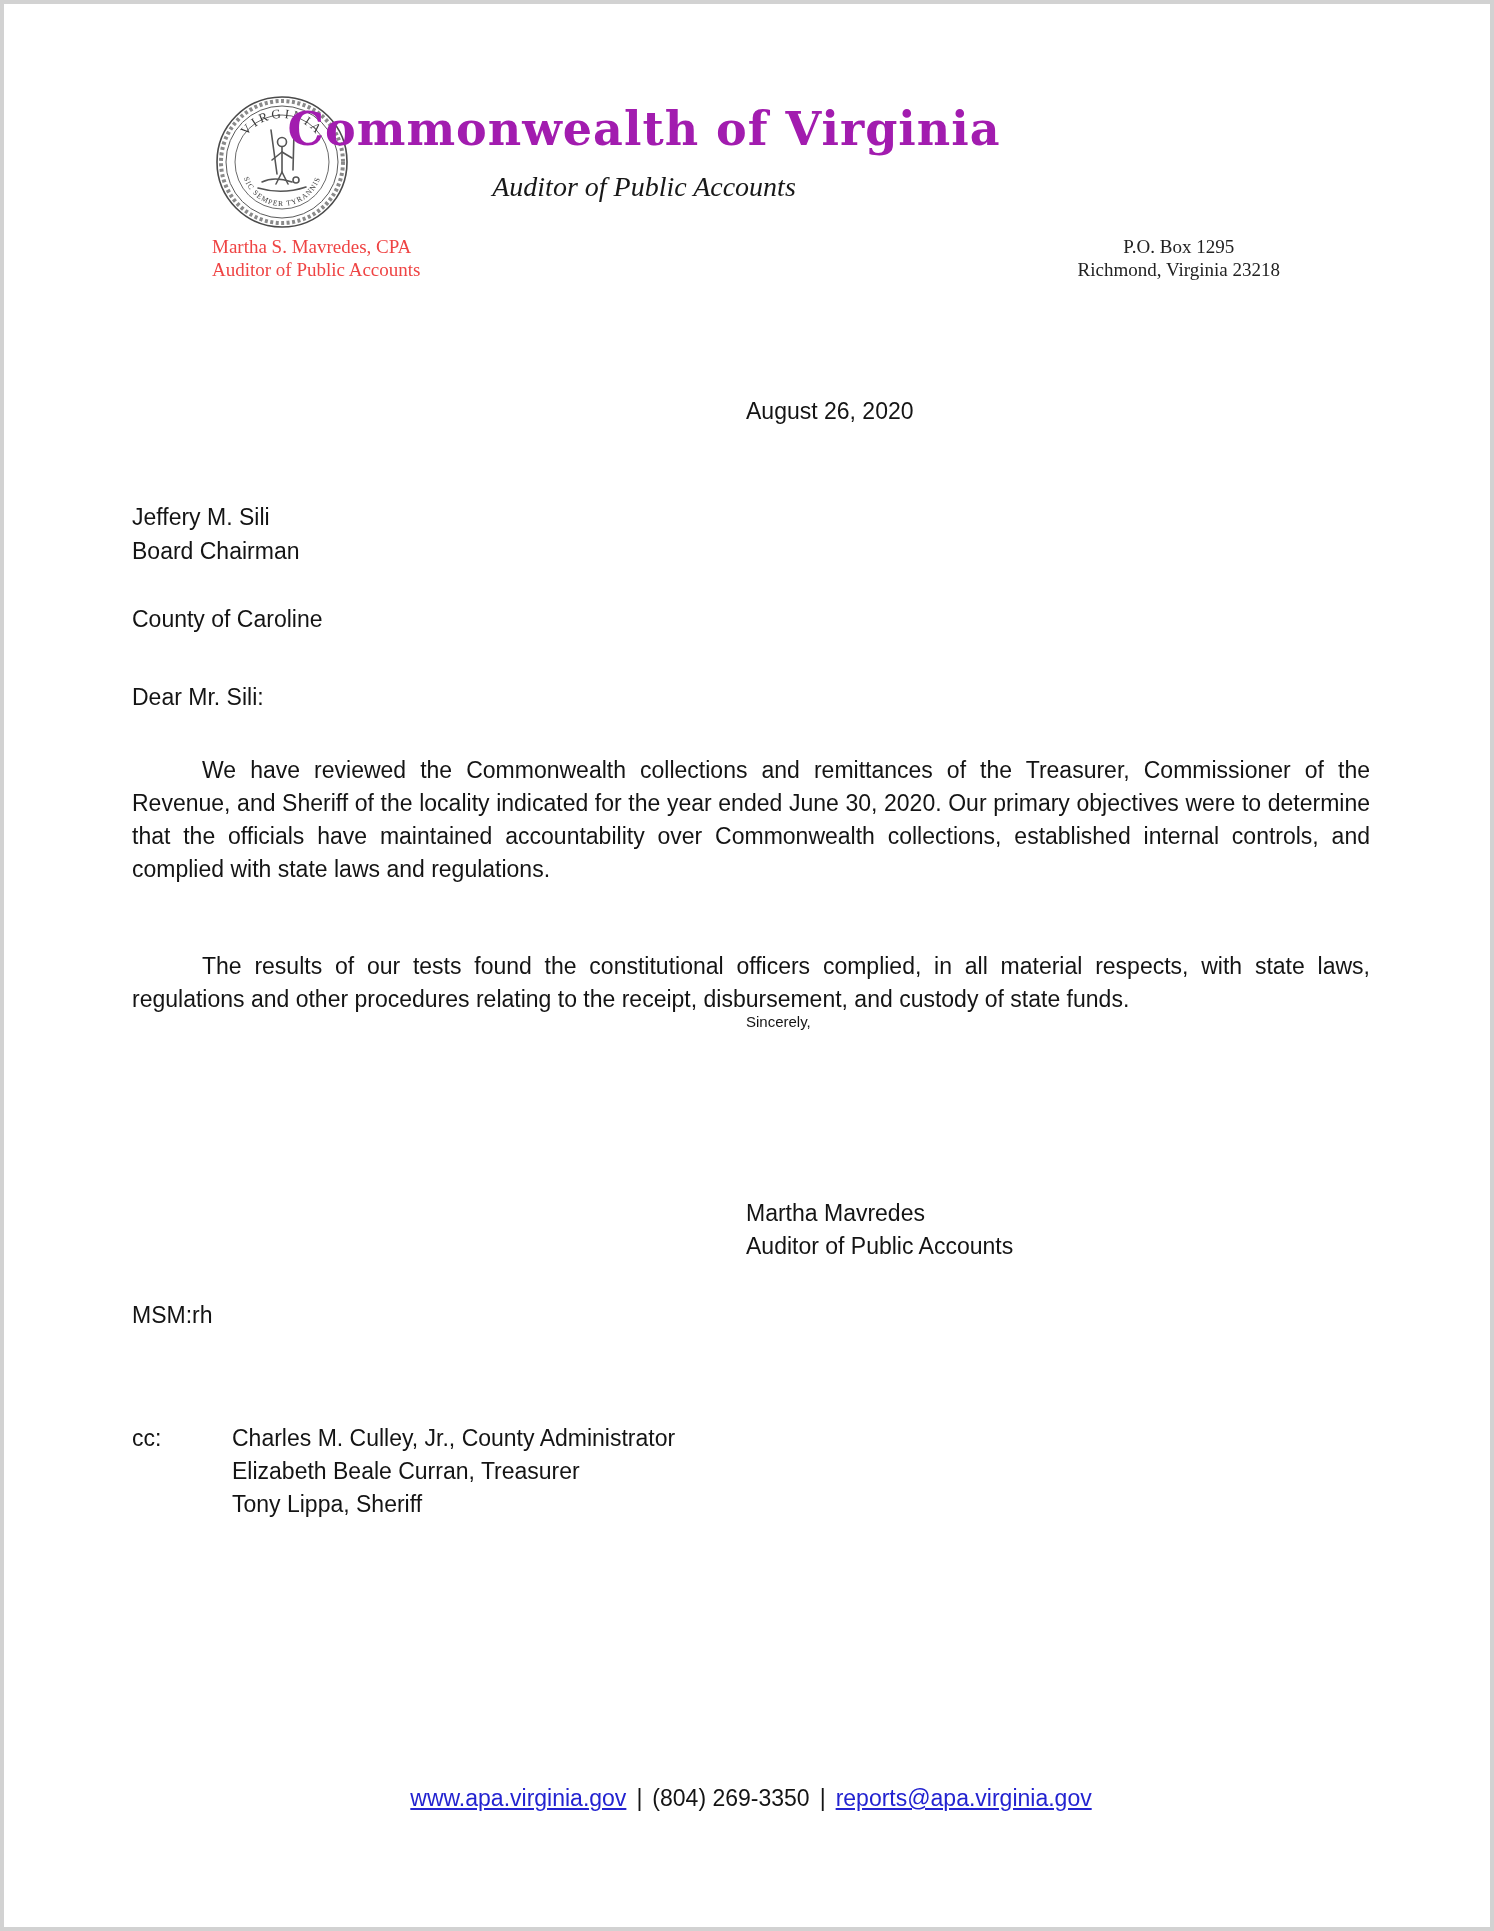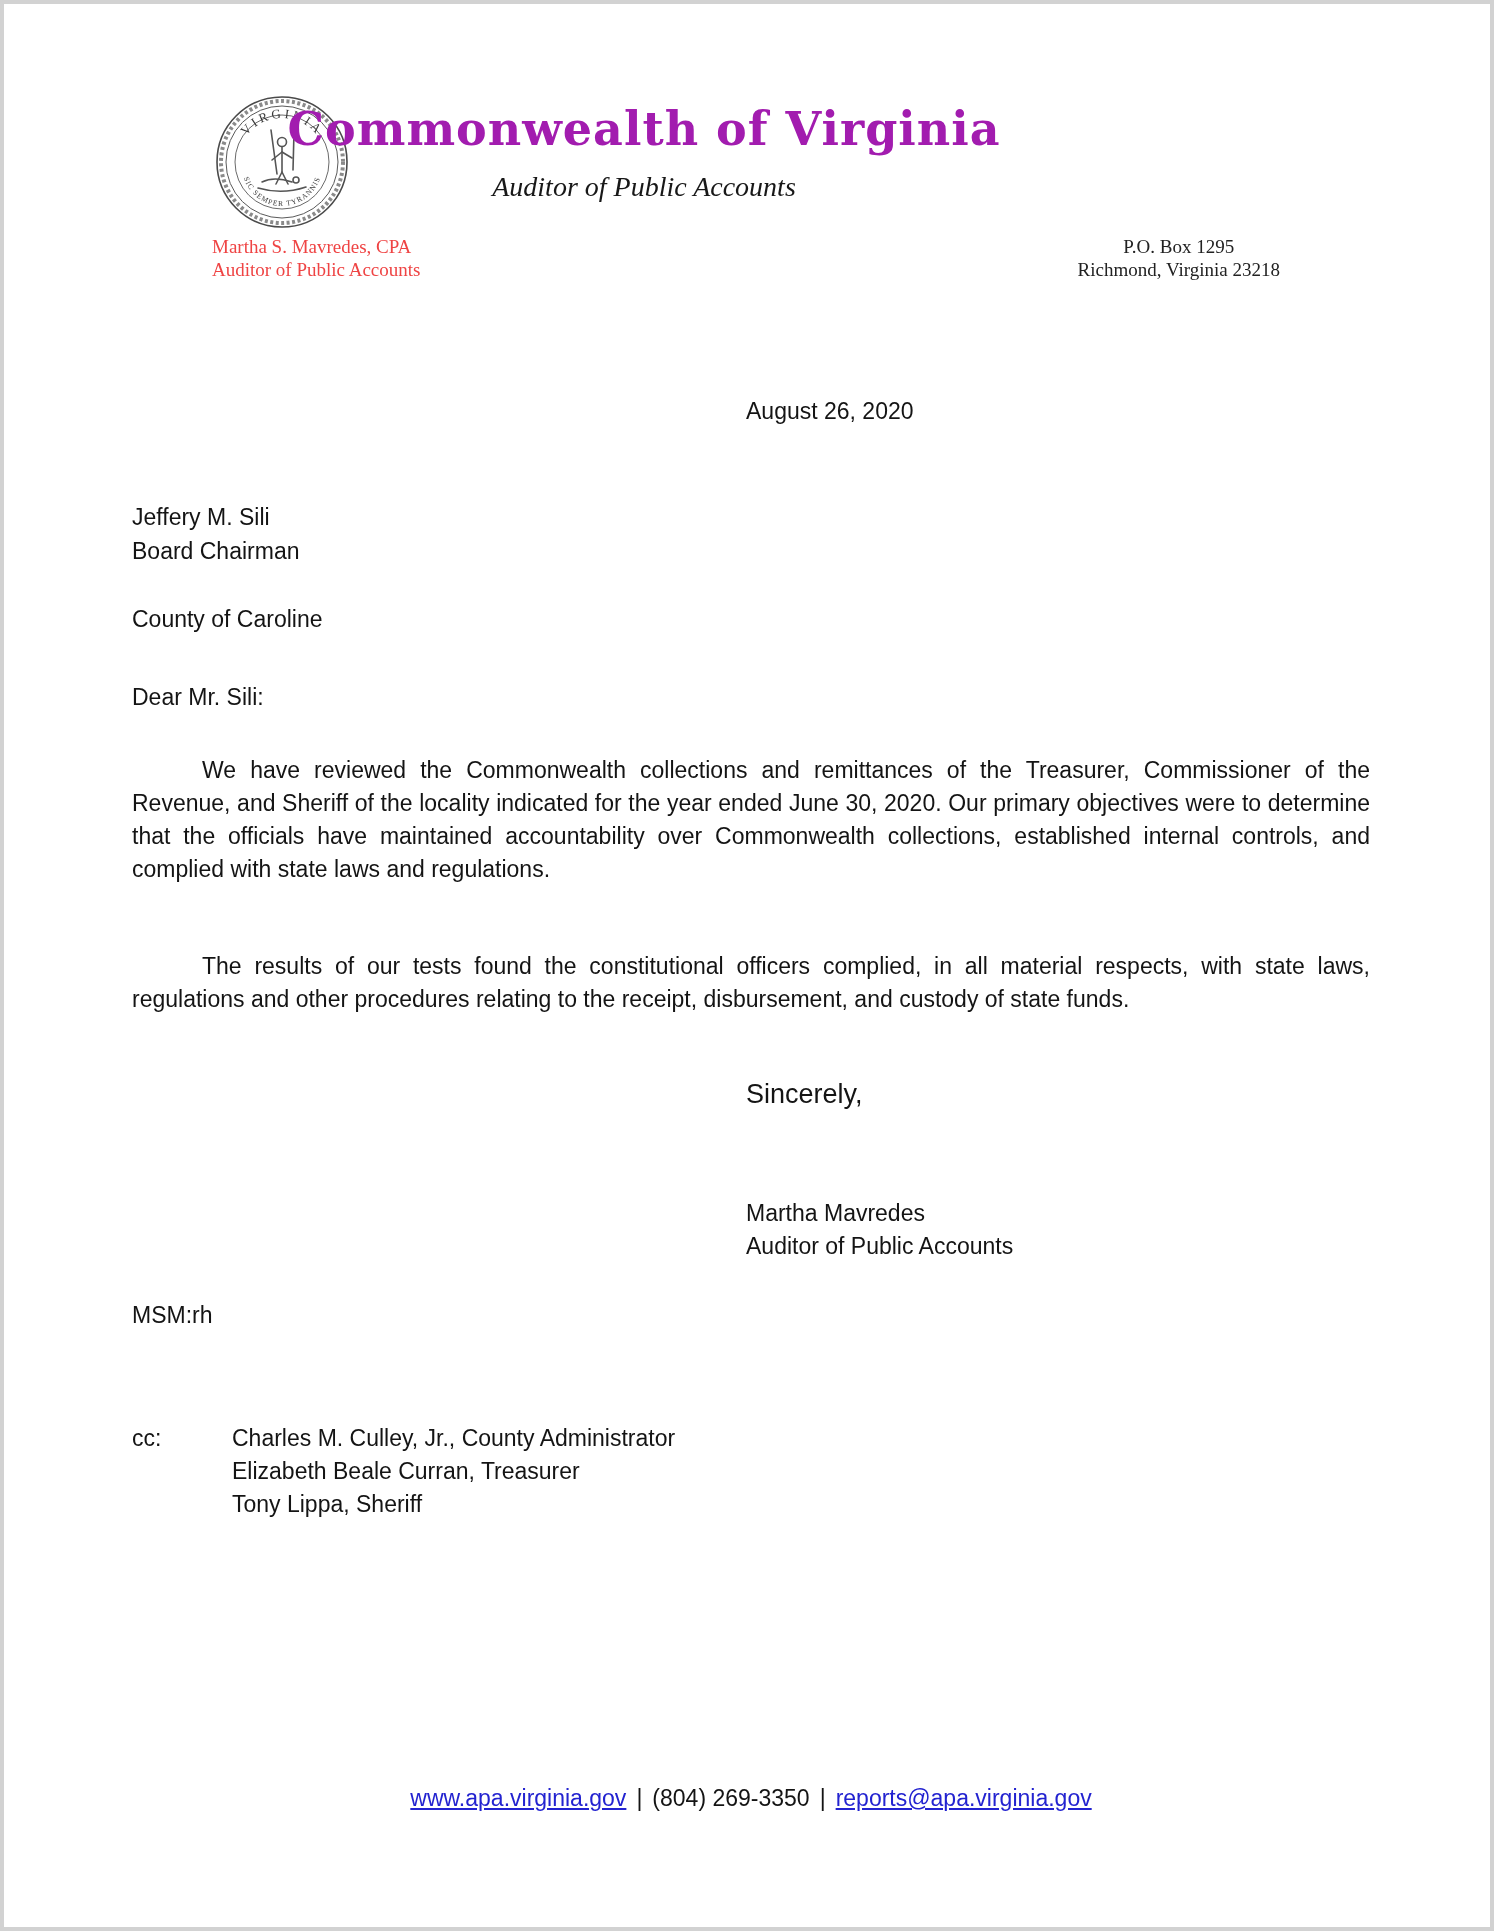--- a/index.html
+++ b/index.html
@@ -34,21 +34,21 @@
     font-family:"Liberation Serif", serif;font-size:19px;line-height:23px;color:#222;
   }
   
   .date-line{position:absolute;left:742px;top:394px;font-size:23px;}
   .recipient-block{position:absolute;left:128px;top:496px;font-size:23px;line-height:34px;}
   .recipient-block .locality{margin-top:34px;}
   .recipient-block .salutation{margin-top:44px;}
   .body-block{position:absolute;left:128px;top:750px;width:1238px;font-size:23px;line-height:33px;}
   .body-block p{margin:0;text-align:justify;text-indent:70px;}
   .body-block p + p{margin-top:64px;}
-  .closing-line{position:absolute;left:742px;top:1075px;font-size:27px;text-align:right;}
+  .closing-line{position:absolute;left:742px;top:1009px;font-size:15px;text-align:right;}
   .signature-block{position:absolute;left:742px;top:1184px;font-size:23px;line-height:33px;margin-top:9px;}
   .initials-line{position:absolute;left:128px;top:1298px;font-size:23px;}
   .cc-block{position:absolute;left:128px;top:1418px;font-size:23px;line-height:33px;display:flex;}
   .cc-label{width:100px;flex:0 0 100px;}
   
   .footer{position:absolute;left:128px;top:1781px;width:1238px;text-align:center;font-size:23px;}
   .footer .link{color:var(--link-color,#2323d0);text-decoration:underline;cursor:pointer;}
   .footer .sep{padding:0 10px;color:#141414;}
 </style>
 </head>

